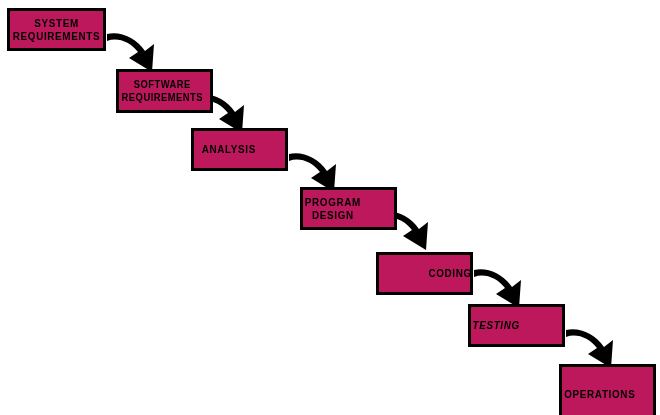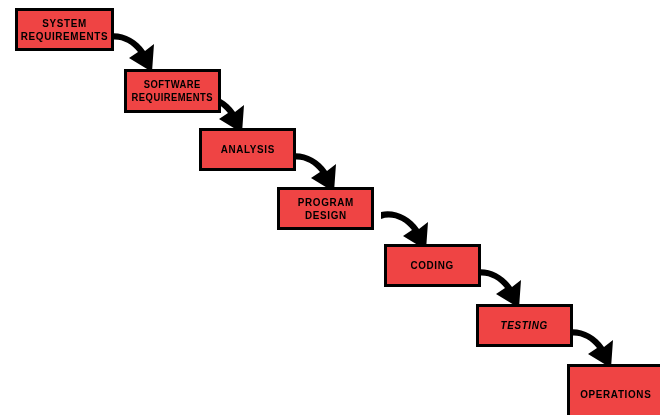--- a/index.html
+++ b/index.html
@@ -25,27 +25,25 @@
     position: absolute;
     left: 0;
     top: 0;
     width: 660px;
     height: 415px;
     pointer-events: none;
   }
   .phase-box {
     position: absolute;
     box-sizing: border-box;
-    background: #ef4444;
+    background: #be185d;
     border: 3px solid #000000;
     display: flex;
     align-items: center;
-    justify-content: center;
     text-align: center;
-    margin-left: 8px;
   }
   .phase-label {
     font-family: "Liberation Sans", sans-serif;
     font-weight: bold;
     font-size: 10.5px;
     line-height: 13px;
     letter-spacing: 0.7px;
     color: #000000;
     white-space: pre-line;
     transform: scaleX(0.94);
@@ -96,30 +94,30 @@
   <div class="phase-box" style="left:7px; top:8px; width:99px; height:43px;">
     <span class="phase-label">SYSTEM
 REQUIREMENTS</span>
   </div>
 
   <div class="phase-box" style="left:116px; top:69px; width:97px; height:44px;">
     <span class="phase-label small">SOFTWARE
 REQUIREMENTS</span>
   </div>
 
-  <div class="phase-box" style="left:191px; top:128px; width:97px; height:43px;">
+  <div class="phase-box" style="left:191px; top:128px; width:97px; height:43px;padding-left:6px;">
     <span class="phase-label">ANALYSIS</span>
   </div>
 
-  <div class="phase-box" style="left:269px; top:187px; width:97px; height:43px;">
+  <div class="phase-box" style="left:300px; top:187px; width:97px; height:43px;">
     <span class="phase-label">PROGRAM
 DESIGN</span>
   </div>
 
-  <div class="phase-box" style="left:376px; top:244px; width:97px; height:43px;">
+  <div class="phase-box" style="left:376px; top:252px; width:97px; height:43px;padding-left:48px;">
     <span class="phase-label">CODING</span>
   </div>
 
   <div class="phase-box" style="left:468px; top:304px; width:97px; height:43px;font-style:italic;">
     <span class="phase-label">TESTING</span>
   </div>
 
   <div class="phase-box" style="left:559px; top:364px; width:97px; height:61px;">
     <span class="phase-label">OPERATIONS</span>
   </div>

